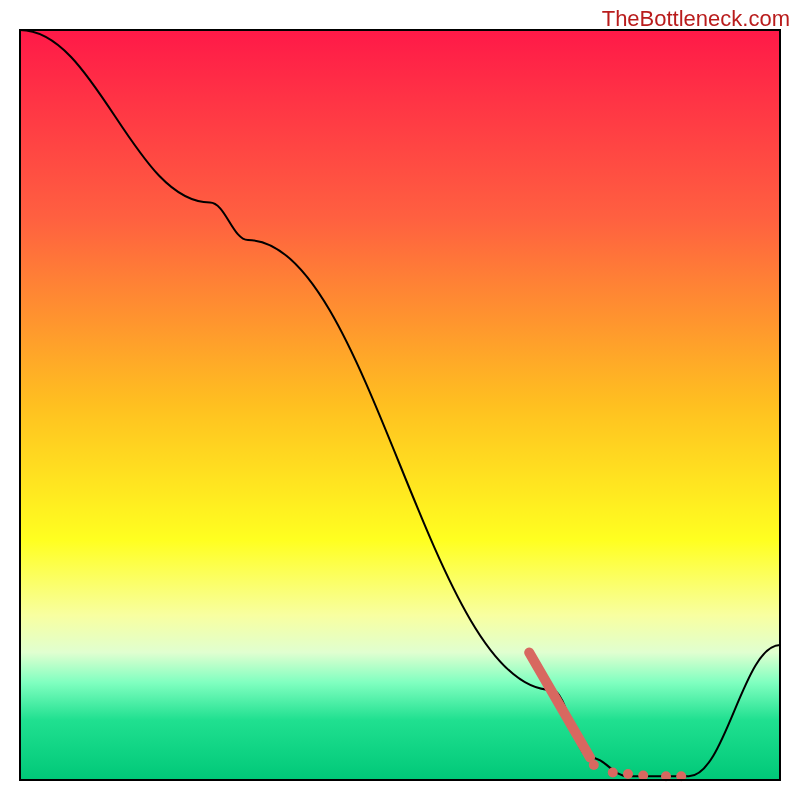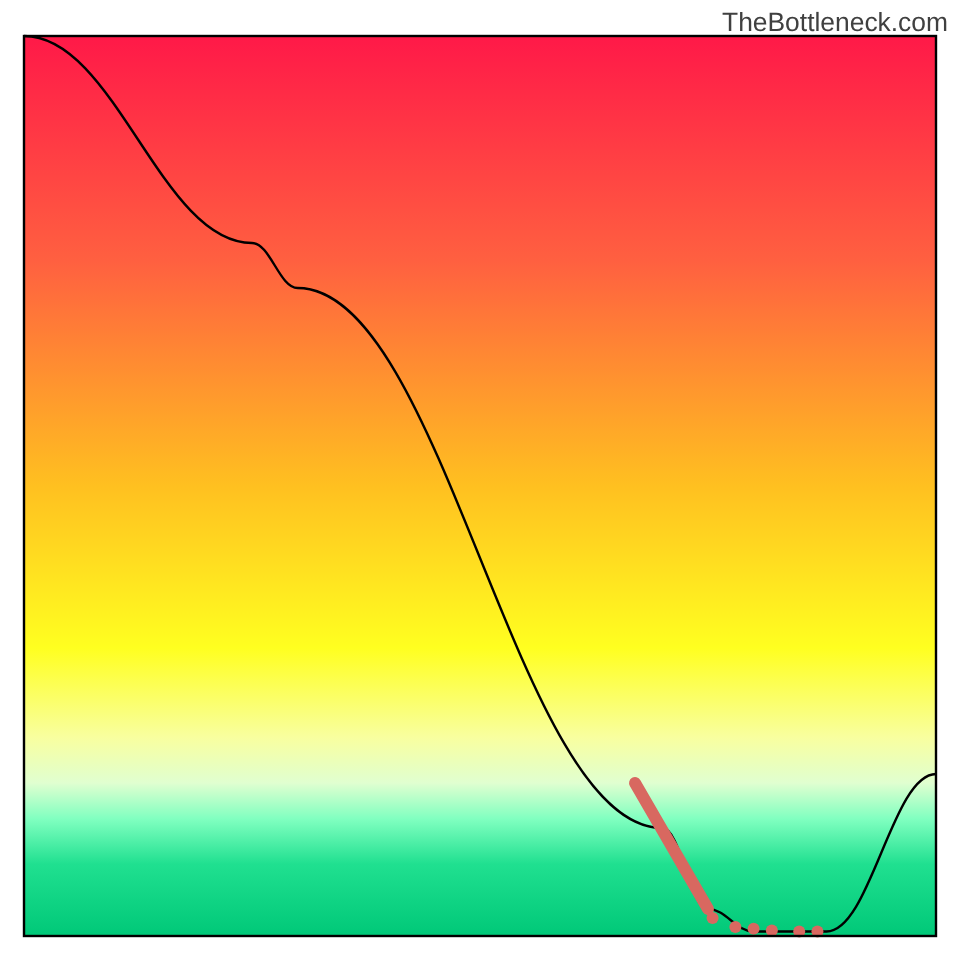--- a/index.html
+++ b/index.html
@@ -12,21 +12,21 @@
   }
   .chart-container {
     width: 800px;
     height: 800px;
     position: relative;
   }
   .watermark {
     position: absolute;
     top: 6px;
     right: 10px;
-    color: #404040;
+    color: #b91c1c;
     font-size: 22px;
     font-weight: normal;
     z-index: 10;
   }
   svg {
     display: block;
   }
 </style>
 </head>
 <body>

